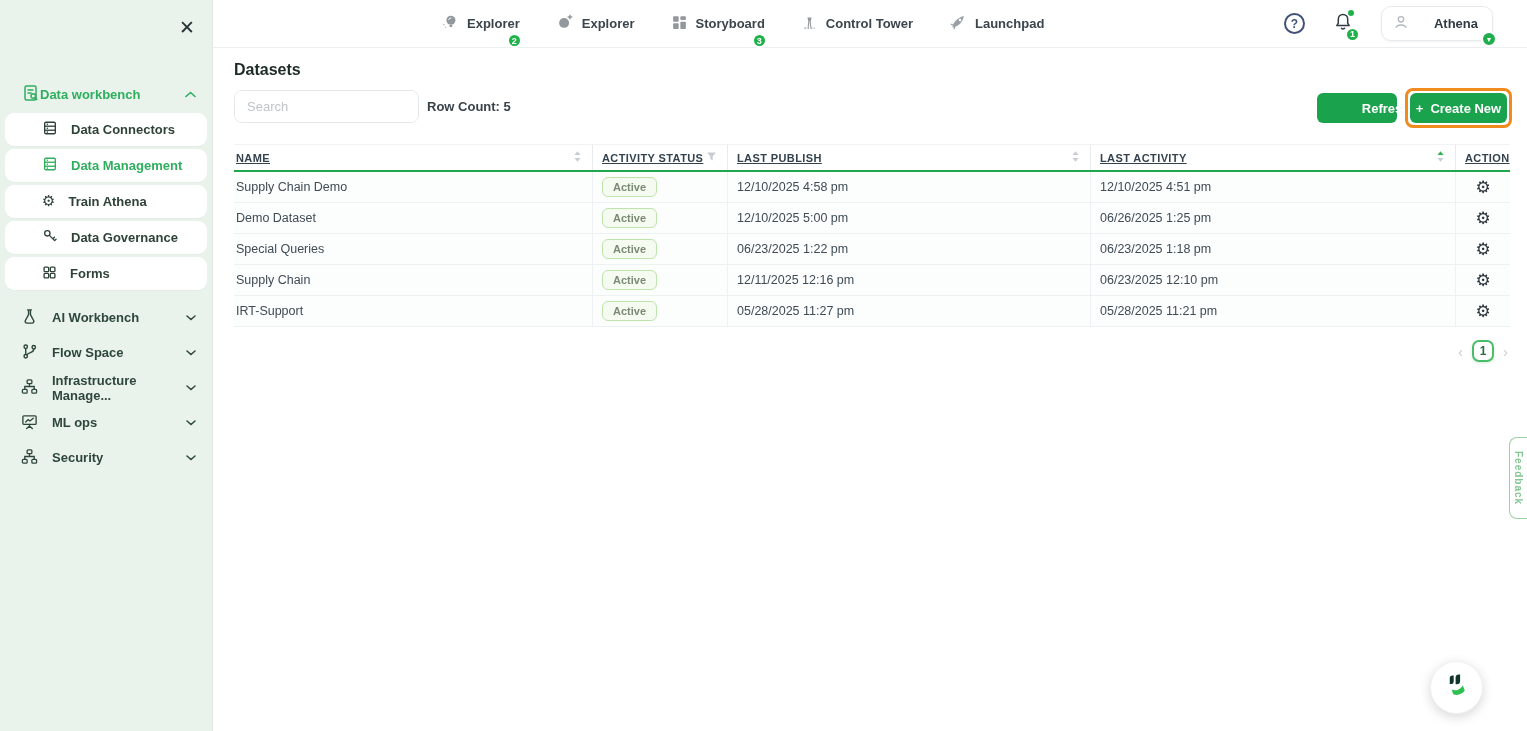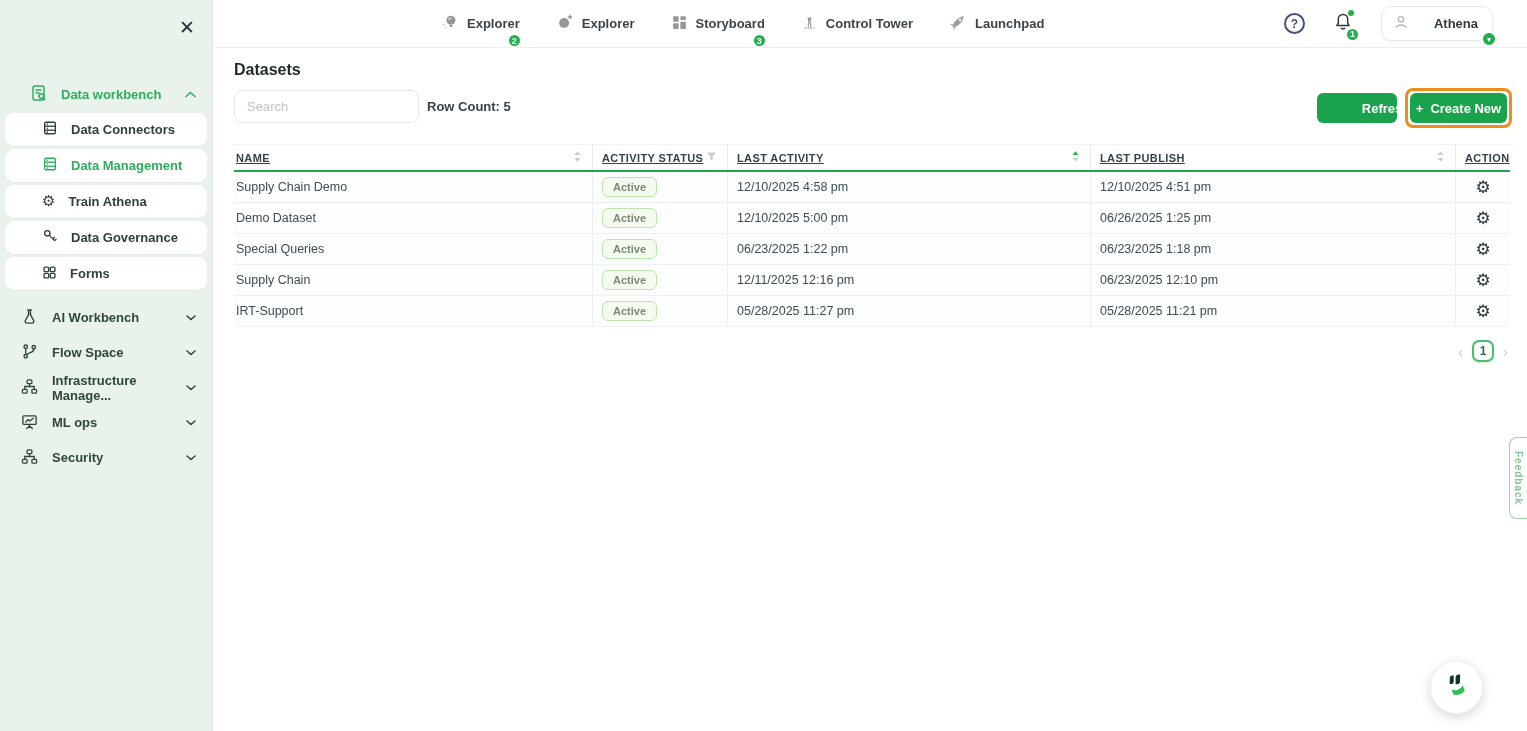--- a/index.html
+++ b/index.html
@@ -6,21 +6,21 @@
   html,body { width:1527px; height:731px; overflow:hidden; background:#fff;
     font-family:"Liberation Sans", sans-serif; }
   .stage { position:relative; width:1527px; height:731px; }
 
   
   .sidebar { position:absolute; left:0; top:0; width:213px; height:731px;
     background:#e9f3ec; border-right:1px solid #dfe9e2; }
   .close-btn { position:absolute; left:174px; top:14px; width:26px; height:26px;
     font-size:19px; color:#27323a; display:flex; align-items:center; justify-content:center; cursor:pointer; }
   .side-nav { position:absolute; top:79px; left:0; right:0; }
-  .group-parent { display:flex; align-items:center; gap:13px; padding:5px 16px 8px 30px;
+  .group-parent { display:flex; align-items:center; padding:5px 16px 8px 22px;
     color:#2fae5e; font-size:13px; font-weight:600; cursor:pointer; }
   .group-parent .chev { margin-left:auto; }
   .subcard { background:#fff; border-radius:9px; margin:0 5px 3px 5px; height:33px;
     display:flex; align-items:center; gap:13px; padding-left:37px; font-size:13px;
     color:#2e4238; font-weight:600; cursor:pointer; box-shadow:0 1px 1px rgba(30,60,40,.03); }
   .subcard.active { color:#2fae5e; }
   .side-groups { margin-top:10px; }
   .sgroup { display:flex; align-items:center; gap:14px; height:35px; padding:0 16px 0 21px;
     color:#2e463b; font-size:13px; font-weight:600; cursor:pointer; }
   .sgroup .chev { margin-left:auto; }
@@ -414,33 +414,33 @@
         </div>
         <div class="th">
           <span>ACTIVITY STATUS</span>
           <span>
             <svg width="11" height="11" viewBox="0 0 12 12">
                 <path d="M1.2 1.5 H10.8 L7.3 6 V10.3 L4.7 8.6 V6 Z" fill="#c9cdd1"></path>
               </svg>
           </span>
         </div>
         <div class="th">
+          <span>LAST PUBLISH</span>
+          <span>
+            <svg width="9" height="13" viewBox="0 0 10 14">
+                <path d="M5 1.2 L8.4 5.4 H1.6 Z" fill="#c9cdd1"></path>
+                <path d="M5 12.8 L1.6 8.6 H8.4 Z" fill="#c9cdd1"></path>
+              </svg>
+          </span>
+        </div>
+        <div class="th">
           <span>LAST ACTIVITY</span>
           <span>
             <svg width="9" height="13" viewBox="0 0 10 14">
                 <path d="M5 1.2 L8.4 5.4 H1.6 Z" fill="#2db457"></path>
-                <path d="M5 12.8 L1.6 8.6 H8.4 Z" fill="#c9cdd1"></path>
-              </svg>
-          </span>
-        </div>
-        <div class="th">
-          <span>LAST PUBLISH</span>
-          <span>
-            <svg width="9" height="13" viewBox="0 0 10 14">
-                <path d="M5 1.2 L8.4 5.4 H1.6 Z" fill="#c9cdd1"></path>
                 <path d="M5 12.8 L1.6 8.6 H8.4 Z" fill="#c9cdd1"></path>
               </svg>
           </span>
         </div>
         <div class="th">
           <span>ACTION</span>
         </div>
       </div>
 
       <div class="trow">

